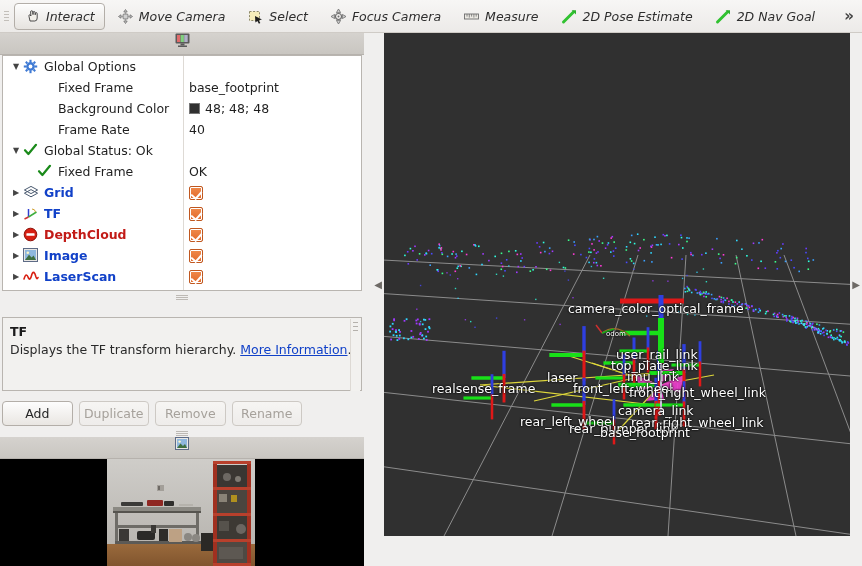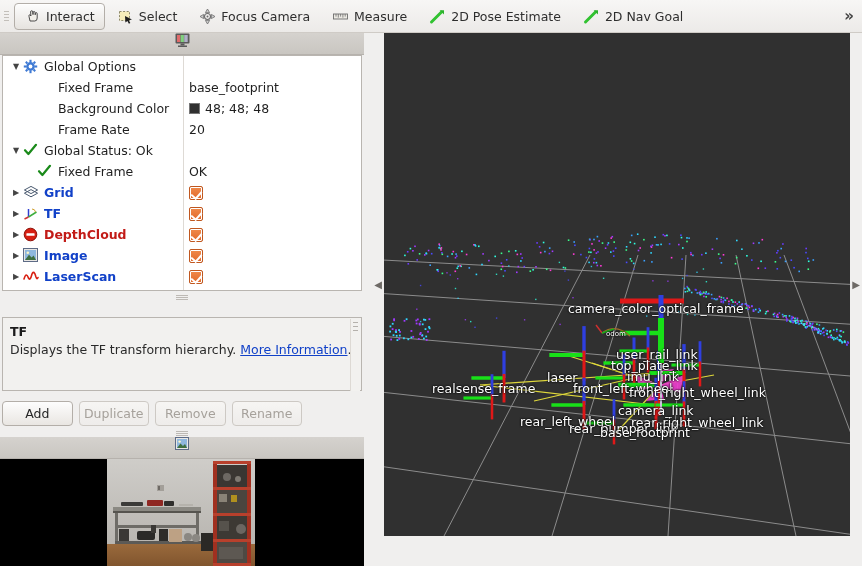--- a/index.html
+++ b/index.html
@@ -19,21 +19,21 @@
     border-bottom: 1px solid #cfcbc6;
     display: flex; align-items: center; padding-left: 2px;
   }
   .tb-grip { width: 9px; height: 22px; display:flex; flex-direction:column;
              justify-content:center; gap:2px; margin-right:2px; }
   .tb-grip i { display:block; height:1px; background:#c3bfba; margin:0 2px; }
   .tb-btn {
     display: flex; align-items: center; gap: 5px;
     height: 27px; padding: 0 9px; margin: 0 1px;
     border: 1px solid transparent; border-radius: 4px;
-    color: #2e2e2e; font-size: 12.5px; white-space: nowrap; cursor: default;
+    color: #2e2e2e; font-size: 12.5px; white-space: nowrap; cursor: default; font-style: italic;
   }
   .tb-btn.active {
     border: 1px solid #b3aea8;
     background: linear-gradient(to bottom,#fdfdfd 0%,#e6e3df 100%);
     box-shadow: 0 1px 0 rgba(255,255,255,.8) inset;
   }
   .tb-ico { width: 17px; height: 17px; flex: 0 0 17px; position: relative; }
   .tb-ext { margin-left:auto; padding-right:8px; color:#444; font-size:15px; font-weight:bold; }
 
   
@@ -163,20 +163,38 @@
         <i></i>
         <i></i>
         <i></i>
     </span>
     <div id="tb-items" style="display:flex;align-items:center;flex:1">
         <div class="tb-btn active">
           <span class="tb-ico"><svg width="17" height="17" viewBox="0 0 17 17">
               <path d="M6 13 L5 8.5 Q4.4 7 5.8 6.8 Q6.6 6.8 6.9 8 L6.6 4 Q6.6 2.7 7.7 2.7 Q8.8 2.7 8.8 4 L9 6.6 L9.1 4.6 Q9.1 3.5 10.1 3.5 Q11.1 3.5 11.1 4.7 L11.2 6.8 L11.4 5.6 Q11.4 4.6 12.3 4.6 Q13.2 4.6 13.2 5.8 L13.2 10 Q13.2 13 10.8 13 Z" fill="#f2efe9" stroke="#3b3b3b" stroke-width="0.9"></path>
             </svg></span>
           <span>Interact</span>
+        </div>
+        <div class="tb-btn">
+          <span class="tb-ico"><svg width="17" height="17" viewBox="0 0 17 17">
+              <g stroke="#6c6c6c" fill="#cfcfcf" stroke-width="0.8">
+                <path d="M8.5 1.5 L10.2 4 L6.8 4 Z"></path>
+                <path d="M8.5 15.5 L10.2 13 L6.8 13 Z"></path>
+                <path d="M1.5 8.5 L4 6.8 L4 10.2 Z"></path>
+                <path d="M15.5 8.5 L13 6.8 L13 10.2 Z"></path>
+                <rect x="6" y="6" width="5" height="5" rx="1"></rect>
+              </g>
+              <g stroke="#8a8a8a" stroke-width="0.7">
+                <path d="M8.5 4 L8.5 6"></path>
+                <path d="M8.5 11 L8.5 13"></path>
+                <path d="M4 8.5 L6 8.5"></path>
+                <path d="M11 8.5 L13 8.5"></path>
+              </g>
+            </svg></span>
+          <span>Move Camera</span>
         </div>
         <div class="tb-btn">
           <span class="tb-ico"><svg width="17" height="17" viewBox="0 0 17 17">
               <rect x="2.5" y="3.5" width="10" height="9" fill="#f6edb9" stroke="#8f8a6a" stroke-width="1" stroke-dasharray="2 1.6"></rect>
               <path d="M8 8 L15 11.5 L11.8 12.2 L13.3 15 L11.9 15.7 L10.4 12.9 L8.4 14.6 Z" fill="#1e1e1e"></path>
             </svg></span>
           <span>Select</span>
         </div>
         <div class="tb-btn">
           <span class="tb-ico"><svg width="17" height="17" viewBox="0 0 17 17">
@@ -284,21 +302,21 @@
               <span class="swatch" style="background: rgb(48, 48, 48);"></span>
               <span>48; 48; 48</span>
             </span>
           </div>
           <div class="row">
             <span class="exp"></span>
             <span style="width: 14px;"></span>
             <span class="ricon"></span>
             <span class="rlabel">Frame Rate</span>
             <span class="rval">
-              <span>20</span>
+              <span>40</span>
             </span>
           </div>
           <div class="row">
             <span class="exp">▼</span>
             <span style="width: 0px;"></span>
             <span class="ricon"><svg width="15" height="14" viewBox="0 0 15 14">
                 <path d="M2 7.2 L5.4 11 L13 1.8" stroke="#1a8a1a" stroke-width="2.2" fill="none" stroke-linecap="round" stroke-linejoin="round"></path>
               </svg></span>
             <span class="rlabel">Global Status: Ok</span>
             <span class="rval">

